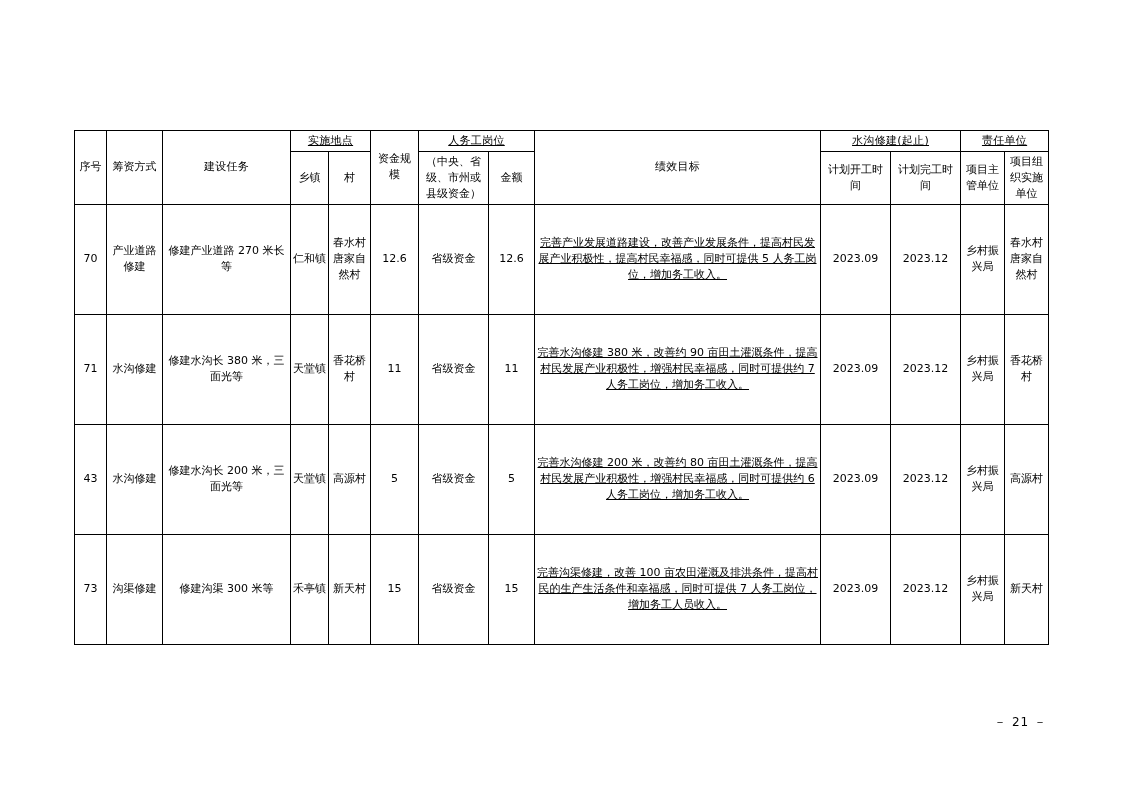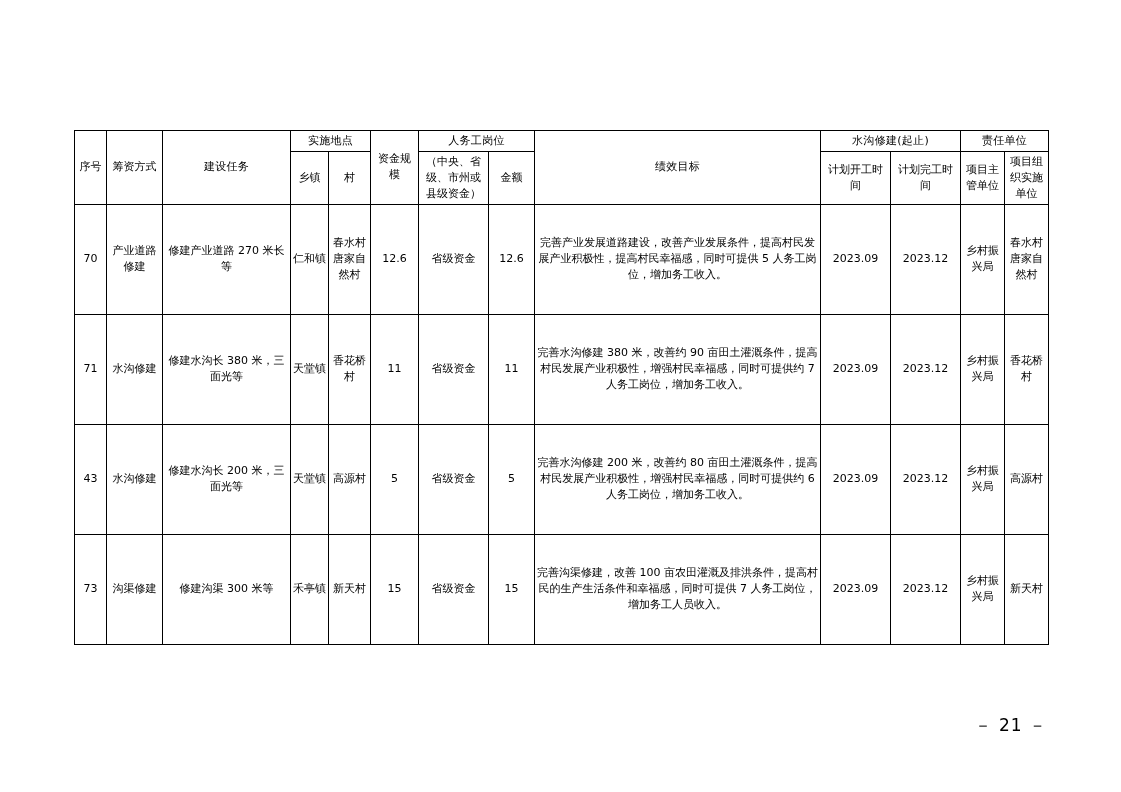--- a/index.html
+++ b/index.html
@@ -36,20 +36,21 @@
     font-weight: normal;
     font-size: 11px;
     line-height: 1.45;
     text-align: center;
     vertical-align: middle;
     word-break: break-all;
   }
   .hdr-group {
     font-size: 11.5px;
     letter-spacing: 0.3px;
+    text-decoration: underline;
   }
   .hdr-cell {
     font-size: 11.5px;
     letter-spacing: 0.2px;
     margin-top: 12px;
   }
   .hdr-narrow {
     font-size: 11.5px;
     line-height: 1.3;
   }
@@ -57,31 +58,31 @@
     height: 105px;
   }
   .c-seq { width: 32px; font-size: 11.5px; }
   .c-name { width: 56px; font-size: 11.5px; line-height: 1.5; }
   .c-task { width: 128px; font-size: 11.5px; line-height: 1.6; }
   .c-town { width: 38px; font-size: 11.5px; line-height: 1.4; }
   .c-village { width: 42px; font-size: 11.5px; line-height: 1.4; }
   .c-scale { width: 48px; font-size: 11.5px; }
   .c-fund { width: 70px; font-size: 11.5px; line-height: 1.5; }
   .c-amount { width: 46px; font-size: 11.5px; }
-  .c-perf { width: 286px; font-size: 11.5px; line-height: 1.8; text-align: justify; text-align-last: center; padding: 4px 10px; }
+  .c-perf { width: 286px; font-size: 11.5px; line-height: 1.8; text-align: justify; text-align-last: center; padding: 4px 10px; text-decoration: underline; }
   .c-start { width: 70px; font-size: 11.5px; }
   .c-end { width: 70px; font-size: 11.5px; }
   .c-dept { width: 44px; font-size: 11.5px; line-height: 1.4; }
   .c-impl { width: 44px; font-size: 11.5px; line-height: 1.4; }
 
   .page-number {
     position: absolute;
     right: 74px;
     top: 714px;
-    font-size: 17px;
+    font-size: 12px;
     letter-spacing: 1px;
     color: #000000;
     text-align: center;
   }
 </style>
 </head>
 <body>
 
 <div class="page">
 

